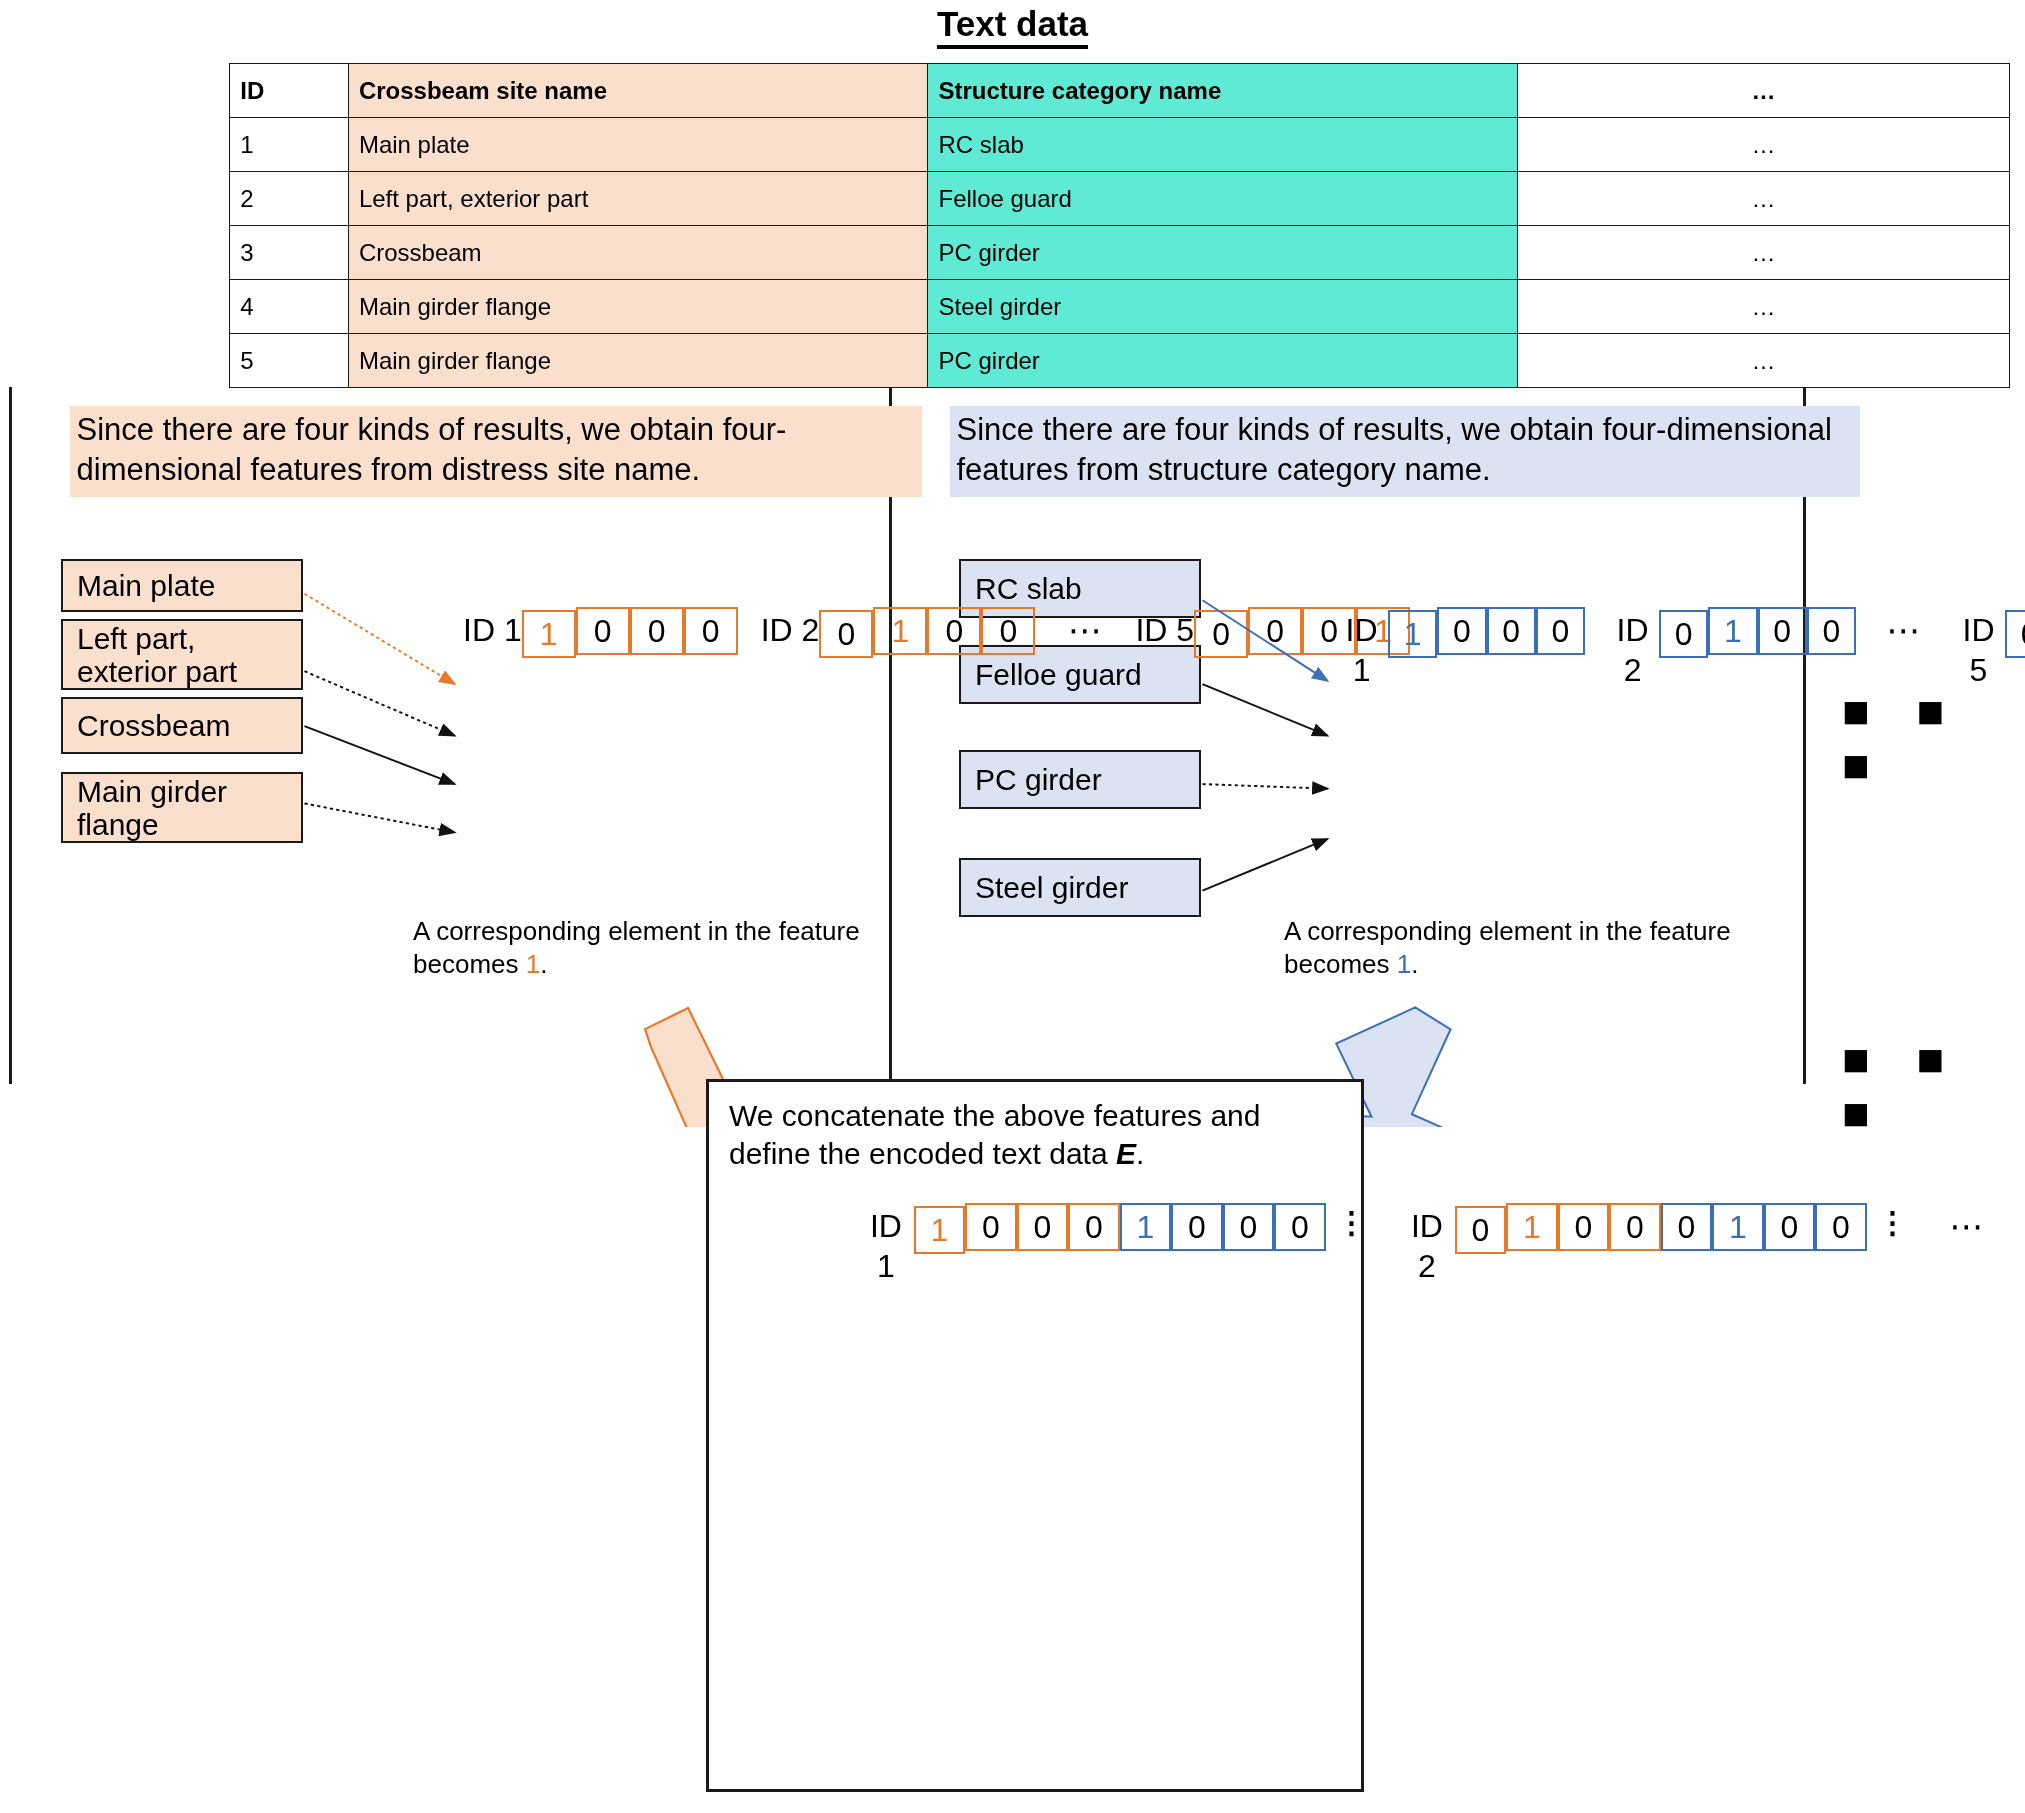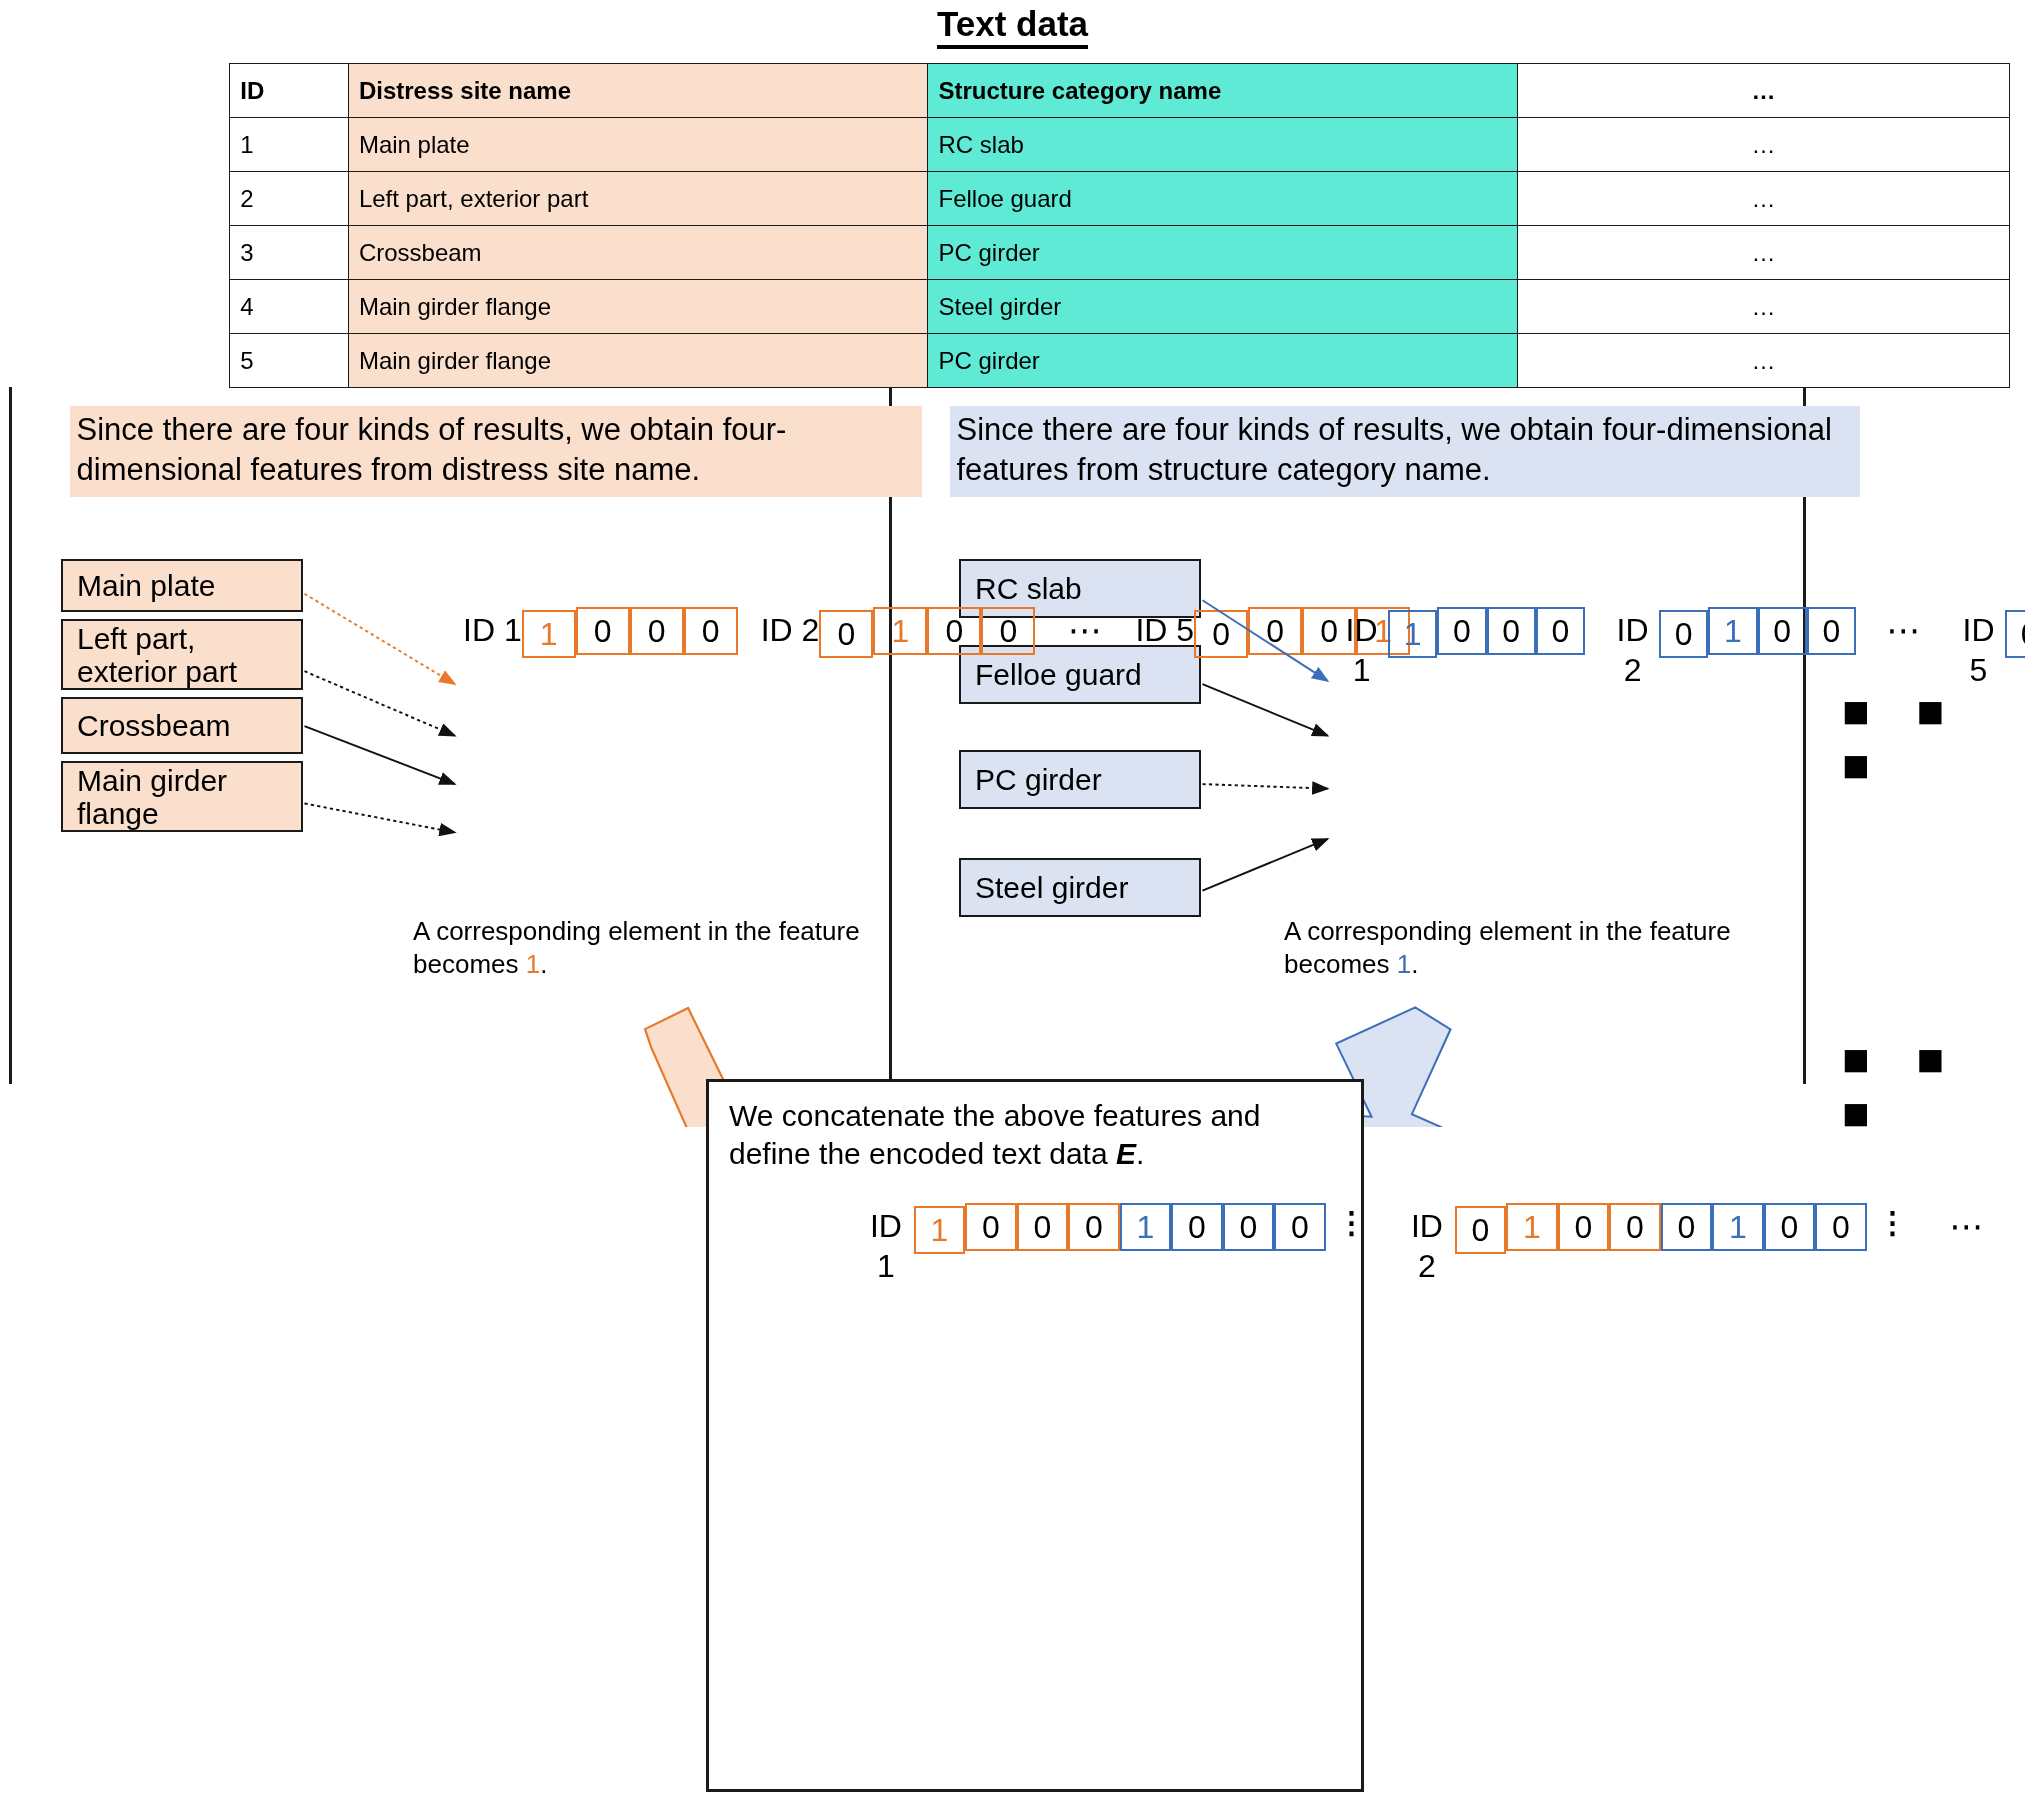--- a/index.html
+++ b/index.html
@@ -101,21 +101,21 @@
 </style>
 </head>
 <body>
 
 <div class="abs" id="title"><span>Text data</span></div>
 
 <table class="abs" id="text-table">
   <tbody>
       <tr class="hdr">
     <td class="c-id">ID</td>
-    <td class="c-site">Distress site name</td>
+    <td class="c-site">Crossbeam site name</td>
     <td class="c-cat">Structure category name</td>
     <td class="c-dots">…</td>
   </tr>
   <tr>
     <td class="c-id">1</td>
     <td class="c-site">Main plate</td>
     <td class="c-cat">RC slab</td>
     <td class="c-dots">…</td>
   </tr>
   <tr>
@@ -149,21 +149,21 @@
 <div class="abs panel-line" id="panel-mid"></div>
 <div class="abs panel-line" id="panel-right"></div>
 
 <div class="abs panel-head" id="head-l">Since there are four kinds of results, we obtain four-dimensional features from distress site name.</div>
 <div class="abs panel-head" id="head-r">Since there are four kinds of results, we obtain four-dimensional features from structure category name.</div>
 
 <div class="abs catbox cat-o" id="lb0">Main plate</div>
 <div class="abs catbox cat-o" id="lb1" style="white-space:pre-line;">Left part,
 exterior part</div>
 <div class="abs catbox cat-o" id="lb2">Crossbeam</div>
-<div class="abs catbox cat-o" id="lb3" style="white-space:pre-line;">Main girder
+<div class="abs catbox cat-o" id="lb3" style="white-space:pre-line;margin-top:11px;">Main girder
 flange</div>
 
 <div class="abs catbox cat-b" id="rb0">RC slab</div>
 <div class="abs catbox cat-b" id="rb1">Felloe guard</div>
 <div class="abs catbox cat-b" id="rb2">PC girder</div>
 <div class="abs catbox cat-b" id="rb3">Steel girder</div>
 
 <div class="abs vecgroup" id="vec-left">
   <div class="vcol">
     <div class="vhead">ID 1</div>

